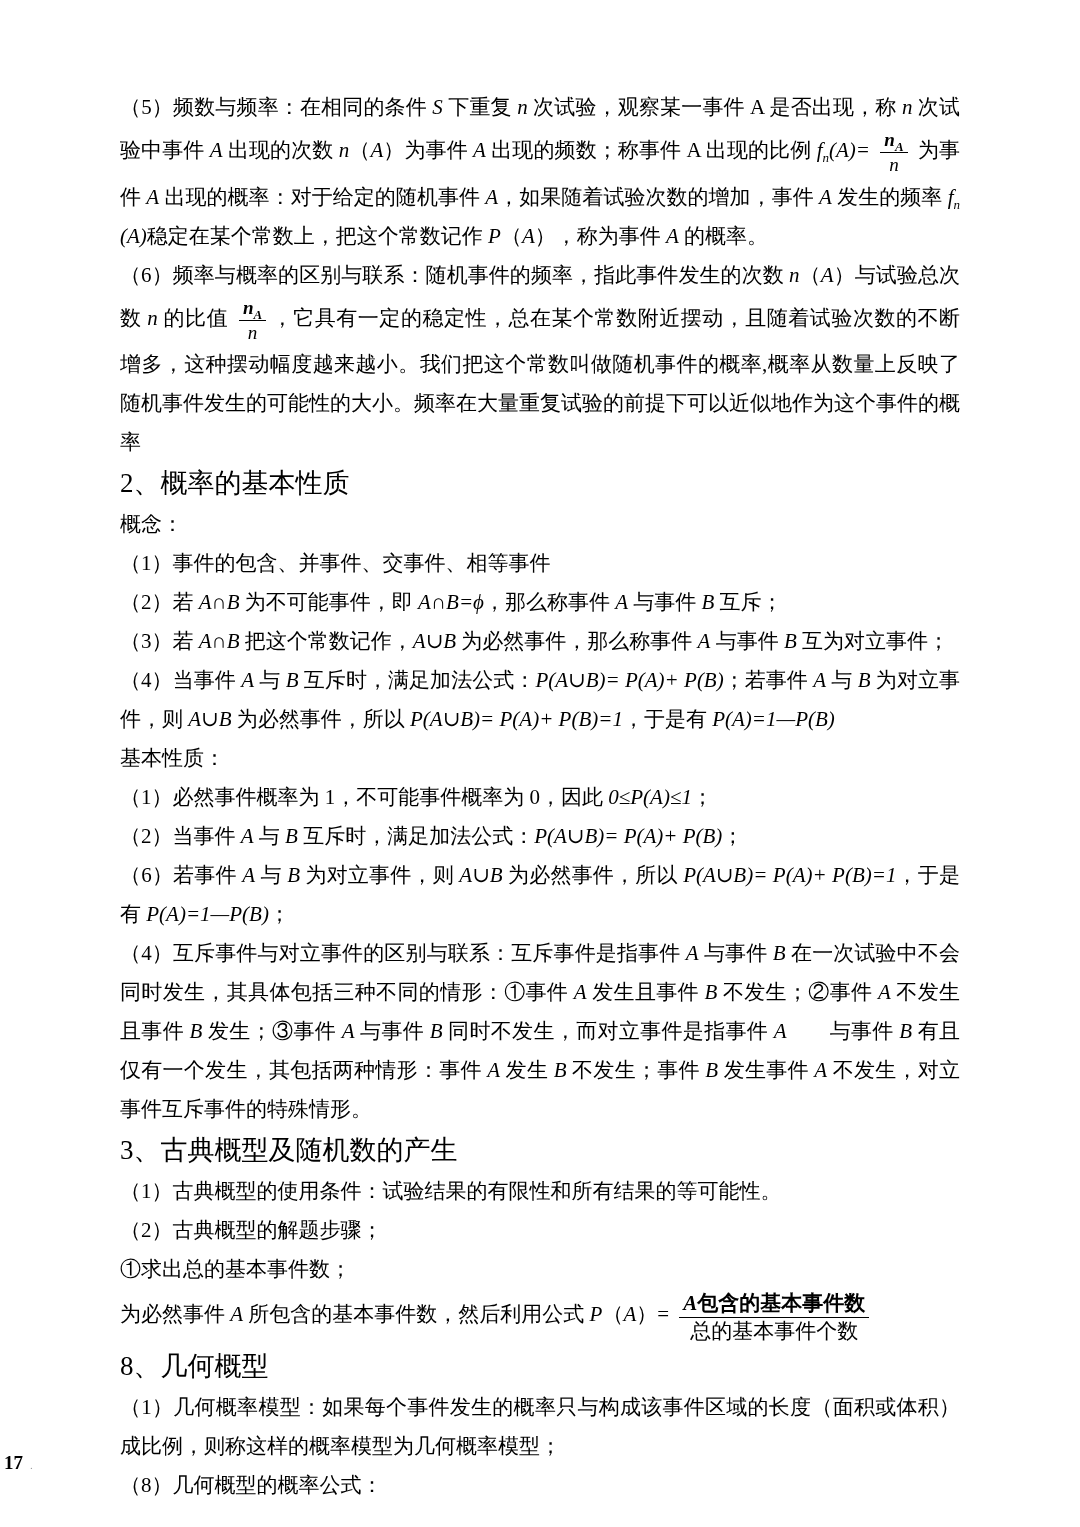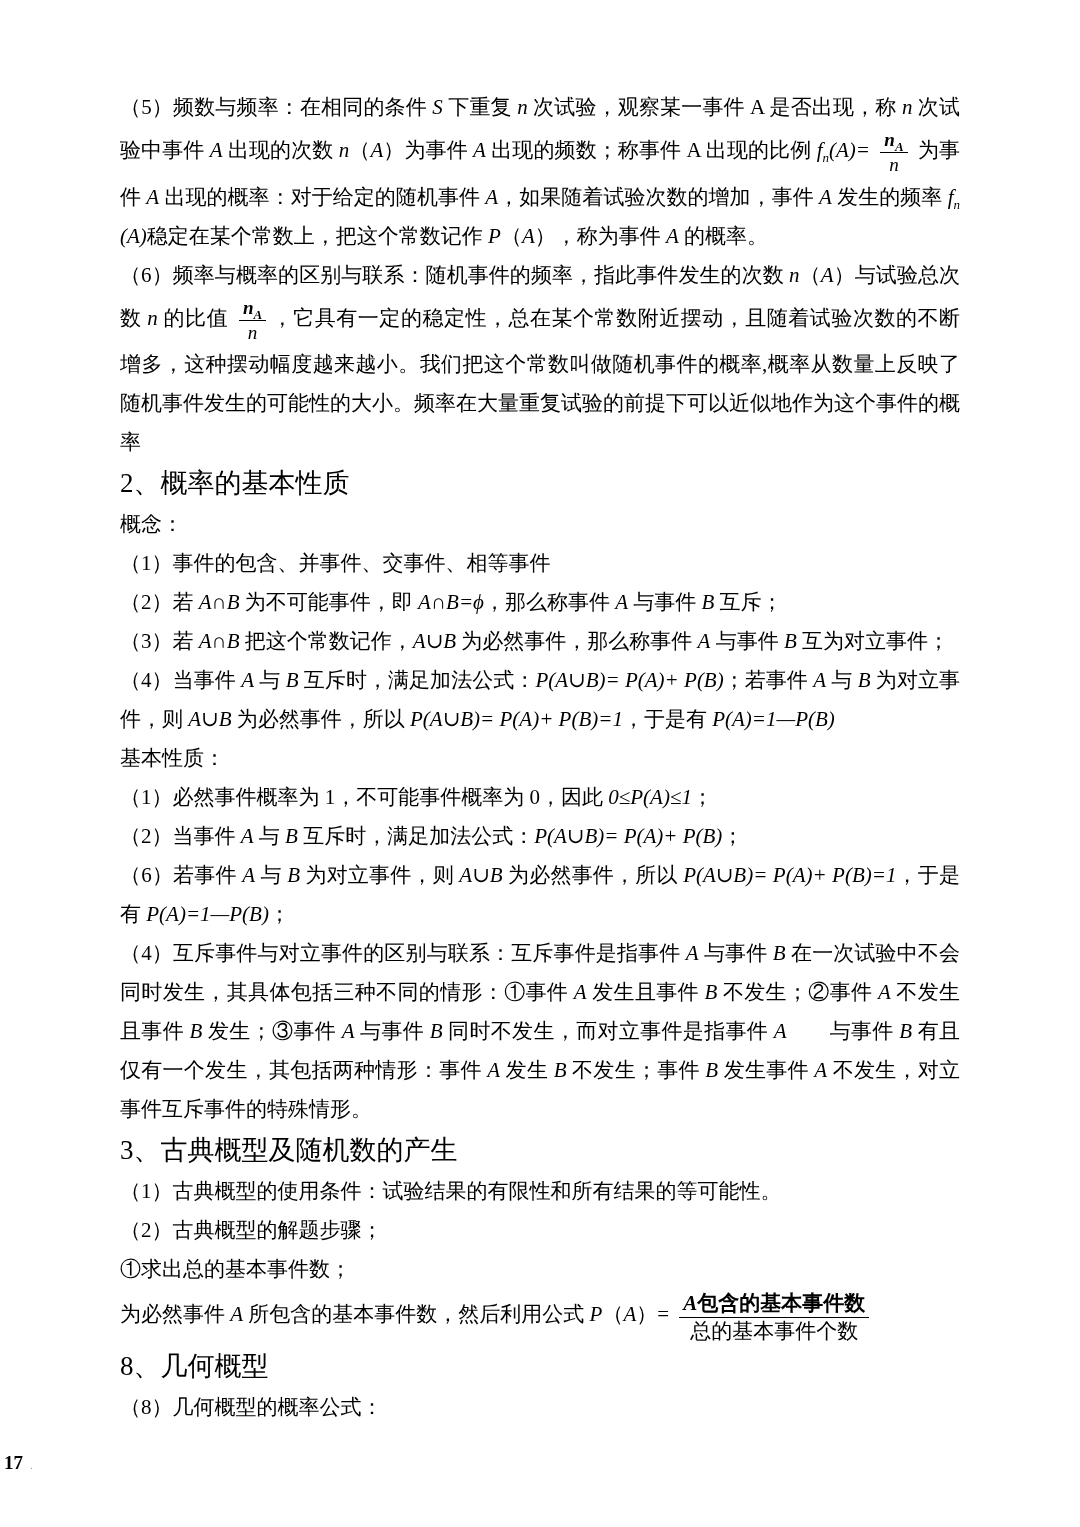--- a/index.html
+++ b/index.html
@@ -94,18 +94,19 @@
       <p class="para"><span>（1）必然事件概率为 1，不可能事件概率为 0，因此 </span><span class="it">0≤P(A)≤1</span><span>；</span></p>
       <p class="para"><span>（2）当事件 </span><span class="it">A</span><span> 与 </span><span class="it">B</span><span> 互斥时，满足加法公式：</span><span class="it">P(A∪B)= P(A)+ P(B)</span><span>；</span></p>
       <p class="para"><span>（6）若事件 </span><span class="it">A</span><span> 与 </span><span class="it">B</span><span> 为对立事件，则 </span><span class="it">A∪B</span><span> 为必然事件，所以 </span><span class="it">P(A∪B)= P(A)+ P(B)=1</span><span>，于是有 </span><span class="it">P(A)=1—</span><span class="it">P(B)</span><span>；</span></p>
       <p class="para"><span>（4）互斥事件与对立事件的区别与联系：互斥事件是指事件 </span><span class="it">A</span><span> 与事件 </span><span class="it">B</span><span> 在一次试验中不会同时发生，其具体包括三种不同的情形：①事件 </span><span class="it">A</span><span> 发生且事件 </span><span class="it">B</span><span> 不发生；②事件 </span><span class="it">A</span><span> 不发生且事件 </span><span class="it">B</span><span> 发生；③事件 </span><span class="it">A</span><span> 与事件 </span><span class="it">B</span><span> 同时不发生，而对立事件是指事件 </span><span class="it">A</span><span>　　与事件 </span><span class="it">B</span><span> 有且仅有一个发生，其包括两种情形：事件 </span><span class="it">A</span><span> 发生 </span><span class="it">B</span><span> 不发生；事件 </span><span class="it">B</span><span> 发生事件 </span><span class="it">A</span><span> 不发生，对立事件互斥事件的特殊情形。</span></p>
       <h3 class="heading"><span>3、古典概型及随机数的产生</span></h3>
       <p class="para"><span>（1）古典概型的使用条件：试验结果的有限性和所有结果的等可能性。</span></p>
       <p class="para"><span>（2）古典概型的解题步骤；</span></p>
       <p class="para"><span>①求出总的基本事件数；</span></p>
       <p class="para"><span>为必然事件 </span><span class="it">A</span><span> 所包含的基本事件数，然后利用公式 </span><span class="it">P</span><span>（</span><span class="it">A</span><span>）= </span><span class="frac big"><span class="num"><span class="it">A</span><span>包含的基本事件数</span></span><span class="den"><span>总的基本事件个数</span></span></span></p>
       <h3 class="heading"><span>8、几何概型</span></h3>
+      <p class="para"><span>（1）几何概率模型：如果每个事件发生的概率只与构成该事件区域的长度（面积或体积）成比例，则称这样的概率模型为几何概率模型；</span></p>
       <p class="para"><span>（8）几何概型的概率公式：</span></p>
     </div>
   <div class="footer">
     <span>17</span><span class="dot">.</span>
   </div>
 </div>
 
 </body></html>

